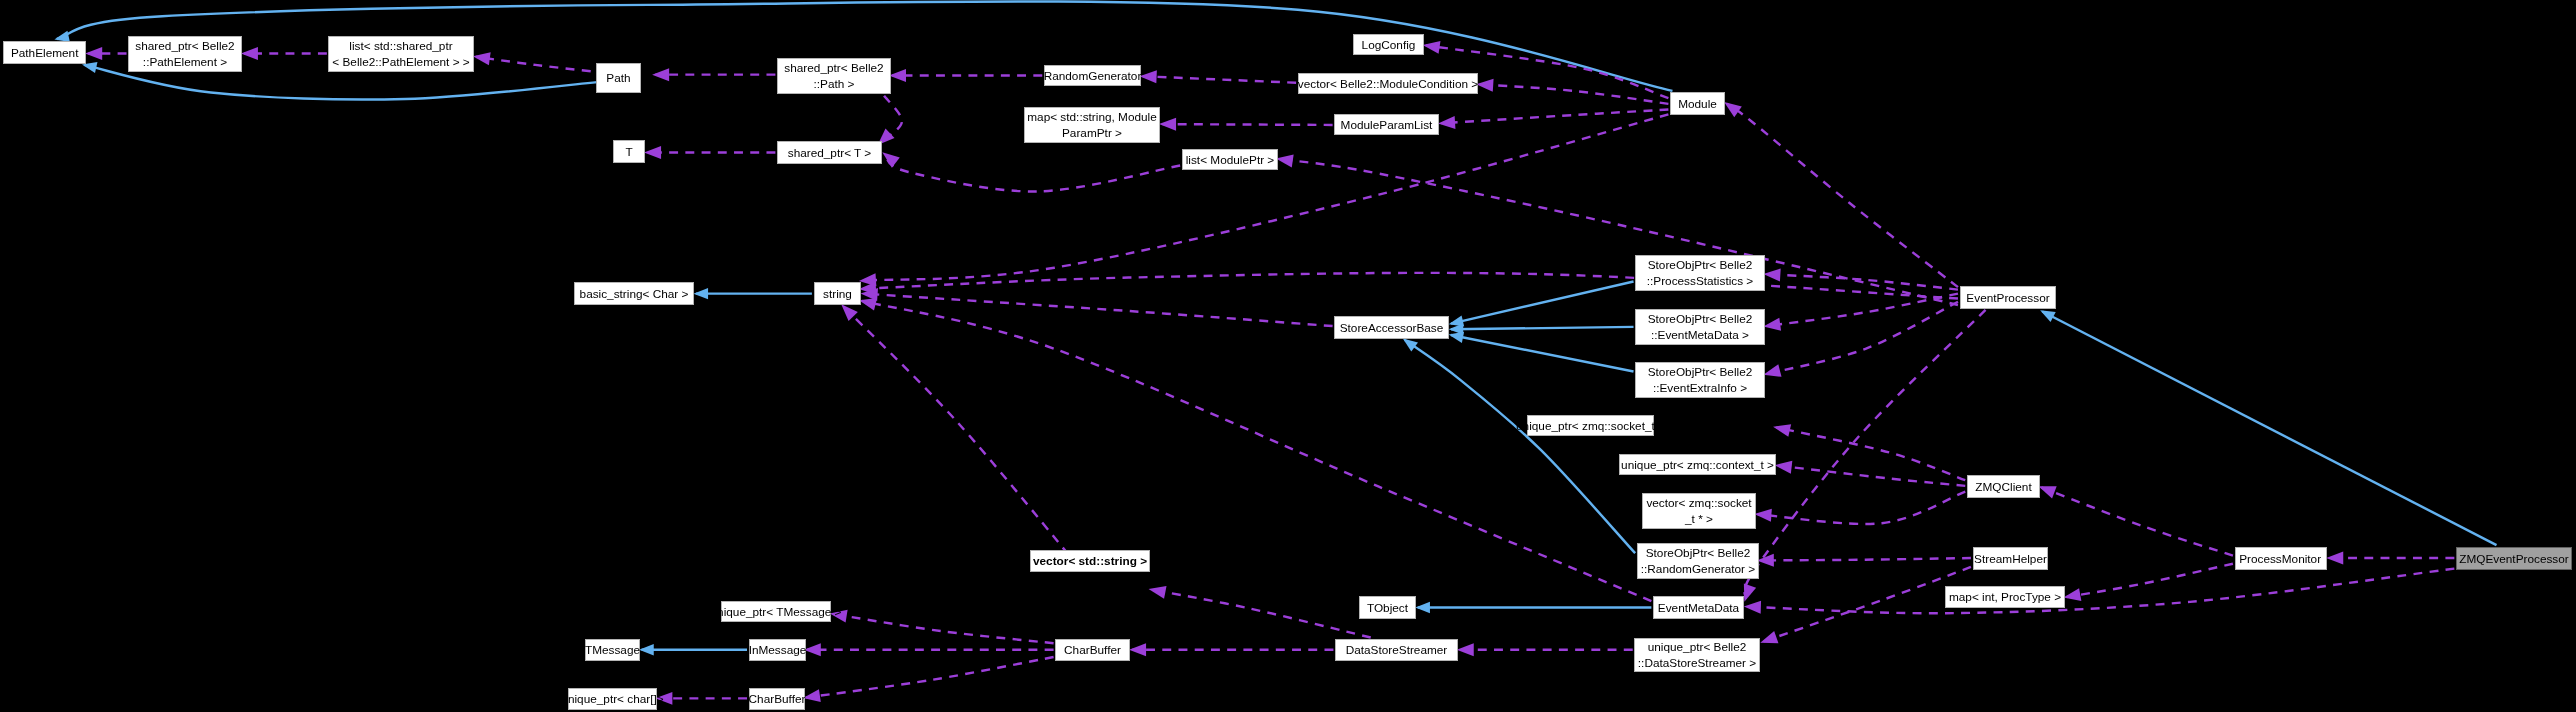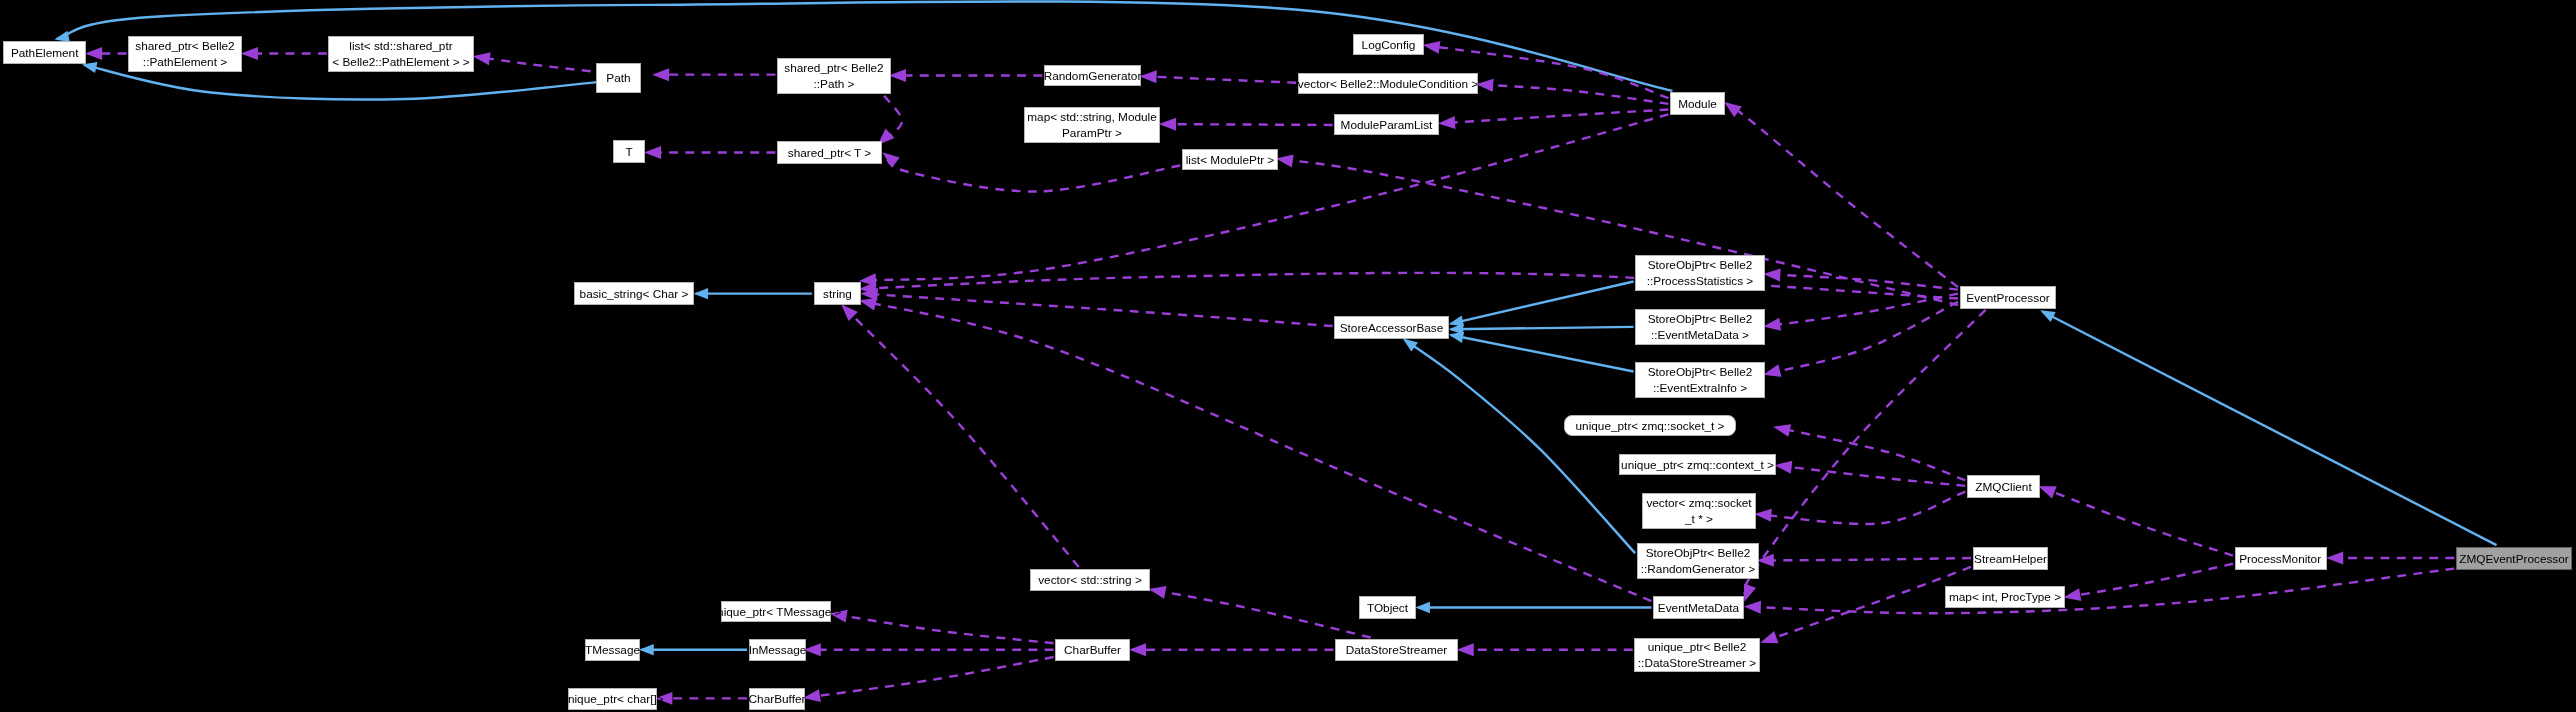--- a/index.html
+++ b/index.html
@@ -142,21 +142,21 @@
       <div class="node" style="left: 1635px; top: 362px; width: 130px; height: 36px;">
         <span>StoreObjPtr&lt; Belle2</span>
         <span>::EventExtraInfo &gt;</span>
       </div>
       <div class="node" style="left: 1334px; top: 316px; width: 115px; height: 23px;">
         <span>StoreAccessorBase</span>
       </div>
       <div class="node" style="left: 1960px; top: 286px; width: 96px; height: 23px;">
         <span>EventProcessor</span>
       </div>
-      <div class="node" style="left: 1564px; top: 415px; width: 172px; height: 21px; border-radius: 8px;">
+      <div class="node" style="left: 1527px; top: 415px; width: 127px; height: 21px;">
         <span>unique_ptr&lt; zmq::socket_t &gt;</span>
       </div>
       <div class="node" style="left: 1619px; top: 454px; width: 157px; height: 21px;">
         <span>unique_ptr&lt; zmq::context_t &gt;</span>
       </div>
       <div class="node" style="left: 1967px; top: 475px; width: 73px; height: 23px;">
         <span>ZMQClient</span>
       </div>
       <div class="node" style="left: 1642px; top: 493px; width: 114px; height: 36px;">
         <span>vector&lt; zmq::socket</span>
@@ -177,21 +177,21 @@
       </div>
       <div class="node" style="left: 1945px; top: 586px; width: 120px; height: 22px;">
         <span>map&lt; int, ProcType &gt;</span>
       </div>
       <div class="node" style="left: 1359px; top: 596px; width: 57px; height: 23px;">
         <span>TObject</span>
       </div>
       <div class="node" style="left: 1653px; top: 596px; width: 91px; height: 23px;">
         <span>EventMetaData</span>
       </div>
-      <div class="node" style="left: 1030px; top: 569px; width: 120px; height: 22px;">
+      <div class="node" style="left: 1030px; top: 550px; width: 120px; height: 22px; font-weight: bold;">
         <span>vector&lt; std::string &gt;</span>
       </div>
       <div class="node" style="left: 721px; top: 601px; width: 110px; height: 21px;">
         <span>unique_ptr&lt; TMessage &gt;</span>
       </div>
       <div class="node" style="left: 585px; top: 639px; width: 55px; height: 22px;">
         <span>TMessage</span>
       </div>
       <div class="node" style="left: 749px; top: 639px; width: 57px; height: 22px;">
         <span>InMessage</span>

